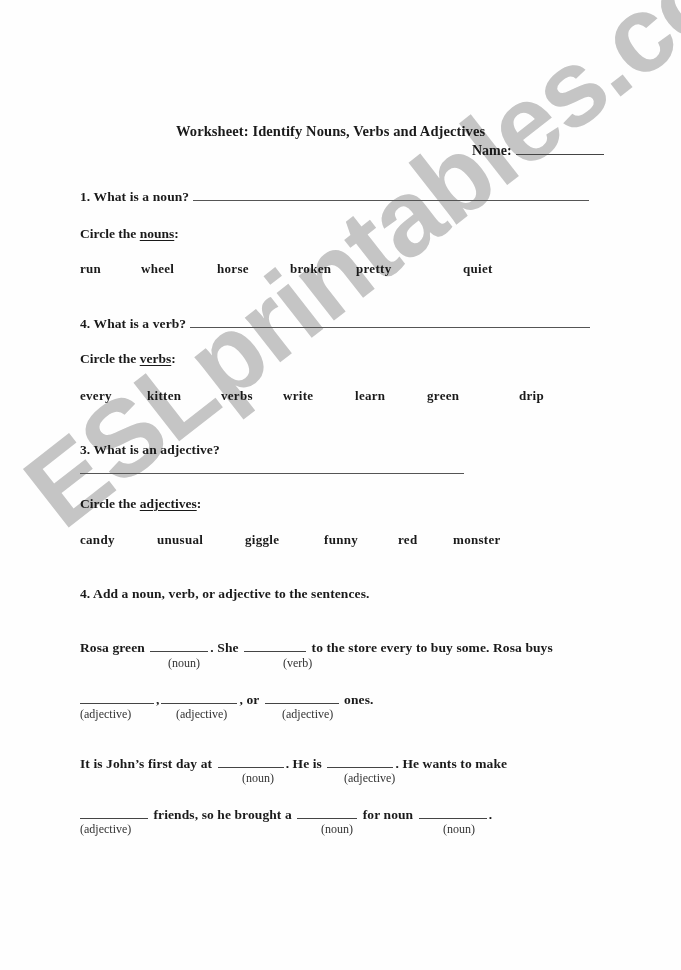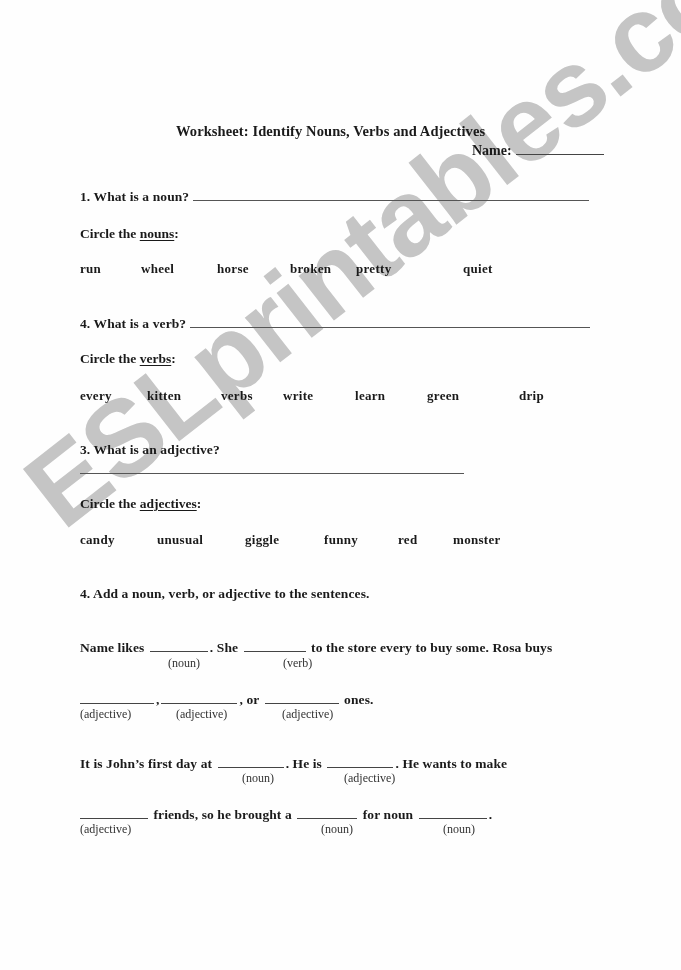--- a/index.html
+++ b/index.html
@@ -139,21 +139,21 @@
   <div class="abs word" style="left:80px; top:532px;">candy</div>
   <div class="abs word" style="left:157px; top:532px;">unusual</div>
   <div class="abs word" style="left:245px; top:532px;">giggle</div>
   <div class="abs word" style="left:324px; top:532px;">funny</div>
   <div class="abs word" style="left:398px; top:532px;">red</div>
   <div class="abs word" style="left:453px; top:532px;">monster</div>
 
   <div class="abs q" style="left:80px; top:586px;">4. Add a noun, verb, or adjective to the sentences.</div>
 
   <div class="abs sentence" style="left:80px; top:640px;">
-    <span>Name likes</span>
+    <span>Rosa green</span>
     <span class="blank-inline" style="width:58px;"></span><span>. She</span>
     <span class="blank-inline" style="width:62px;"></span>
     <span>to the store every to buy some. Rosa buys</span>
   </div>
   <div class="abs hint" style="left:168px; top:656px;">(noun)</div>
   <div class="abs hint" style="left:283px; top:656px;">(verb)</div>
 
   <div class="abs sentence" style="left:80px; top:692px;">
     <span class="blank-inline" style="width:74px; margin-left:0;"></span><span>,</span><span class="blank-inline" style="width:76px;"></span><span>, or</span>
     <span class="blank-inline" style="width:74px;"></span>

